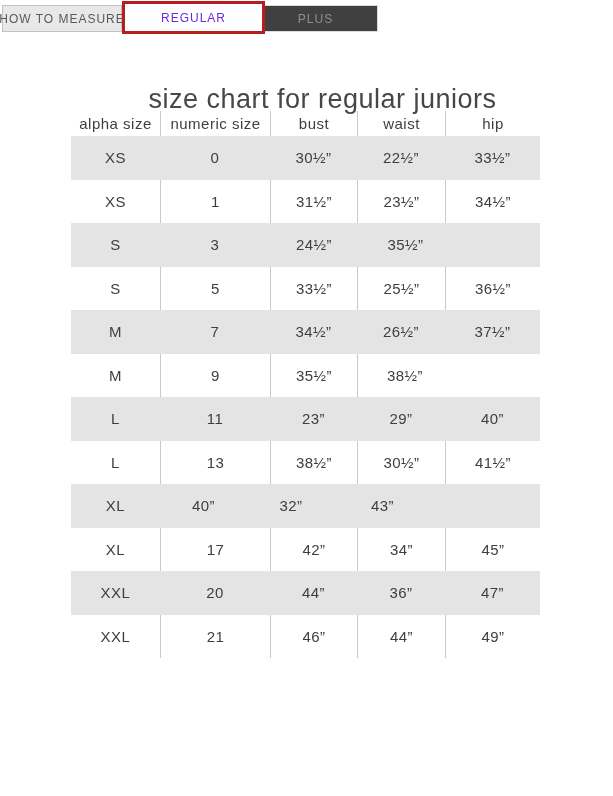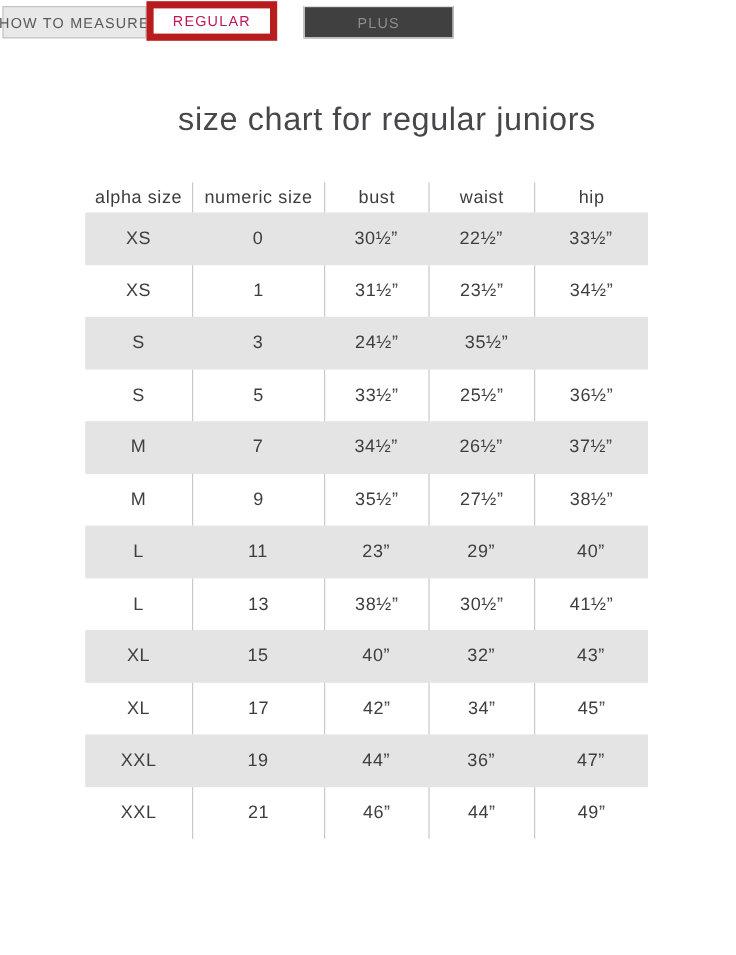--- a/index.html
+++ b/index.html
@@ -26,24 +26,24 @@
     cursor: pointer;
     white-space: nowrap;
   }
   .tab-htm {
     left: 2px; top: 5px; width: 120px; height: 27px;
     background: #e8e8e8;
     border: 1px solid #c3c3c3;
     color: #58595b;
   }
   .tab-reg {
-    left: 122px; top: 1px; width: 109px; height: 33px;
+    left: 122px; top: 1px; width: 143px; height: 33px;
     background: #ffffff;
-    border: 6px solid #b91c1c;
-    color: #be185d;
+    border: 3px solid #b91c1c;
+    color: #6d28d9;
     z-index: 2;
   }
   .tab-plus {
     left: 253px; top: 5px; width: 125px; height: 27px;
     background: #404040;
     border: 1px solid #dcdcdc;
     color: #8e8e8e;
   }
 
   
@@ -59,21 +59,20 @@
     letter-spacing: 0.5px;
     color: #47474a;
   }
 
   
   .size-table {
     position: absolute;
     left: 71px;
     top: 111px;
     width: 469px;
-    margin-top: 41px;
   }
   .row {
     display: flex;
     height: 43.5px;
   }
   .row.header { height: 25px; }
   .cell {
     box-sizing: border-box;
     display: flex;
     align-items: center;
@@ -147,54 +146,52 @@
       <div class="cell c0">M</div>
       <div class="cell c1">7</div>
       <div class="cell c2">34½”</div>
       <div class="cell c3">26½”</div>
       <div class="cell c4">37½”</div>
     </div>
         <div class="row plain">
       <div class="cell c0">M</div>
       <div class="cell c1">9</div>
       <div class="cell c2">35½”</div>
-      <div class="cell c3">27½”</div>
       <div class="cell c4">38½”</div>
     </div>
         <div class="row stripe">
       <div class="cell c0">L</div>
       <div class="cell c1">11</div>
       <div class="cell c2">23”</div>
       <div class="cell c3">29”</div>
       <div class="cell c4">40”</div>
     </div>
         <div class="row plain">
       <div class="cell c0">L</div>
       <div class="cell c1">13</div>
       <div class="cell c2">38½”</div>
       <div class="cell c3">30½”</div>
       <div class="cell c4">41½”</div>
     </div>
         <div class="row stripe">
       <div class="cell c0">XL</div>
-      <div class="cell c1">15</div>
       <div class="cell c2">40”</div>
       <div class="cell c3">32”</div>
       <div class="cell c4">43”</div>
     </div>
         <div class="row plain">
       <div class="cell c0">XL</div>
       <div class="cell c1">17</div>
       <div class="cell c2">42”</div>
       <div class="cell c3">34”</div>
       <div class="cell c4">45”</div>
     </div>
         <div class="row stripe">
       <div class="cell c0">XXL</div>
-      <div class="cell c1">19</div>
+      <div class="cell c1">20</div>
       <div class="cell c2">44”</div>
       <div class="cell c3">36”</div>
       <div class="cell c4">47”</div>
     </div>
         <div class="row plain">
       <div class="cell c0">XXL</div>
       <div class="cell c1">21</div>
       <div class="cell c2">46”</div>
       <div class="cell c3">44”</div>
       <div class="cell c4">49”</div>

